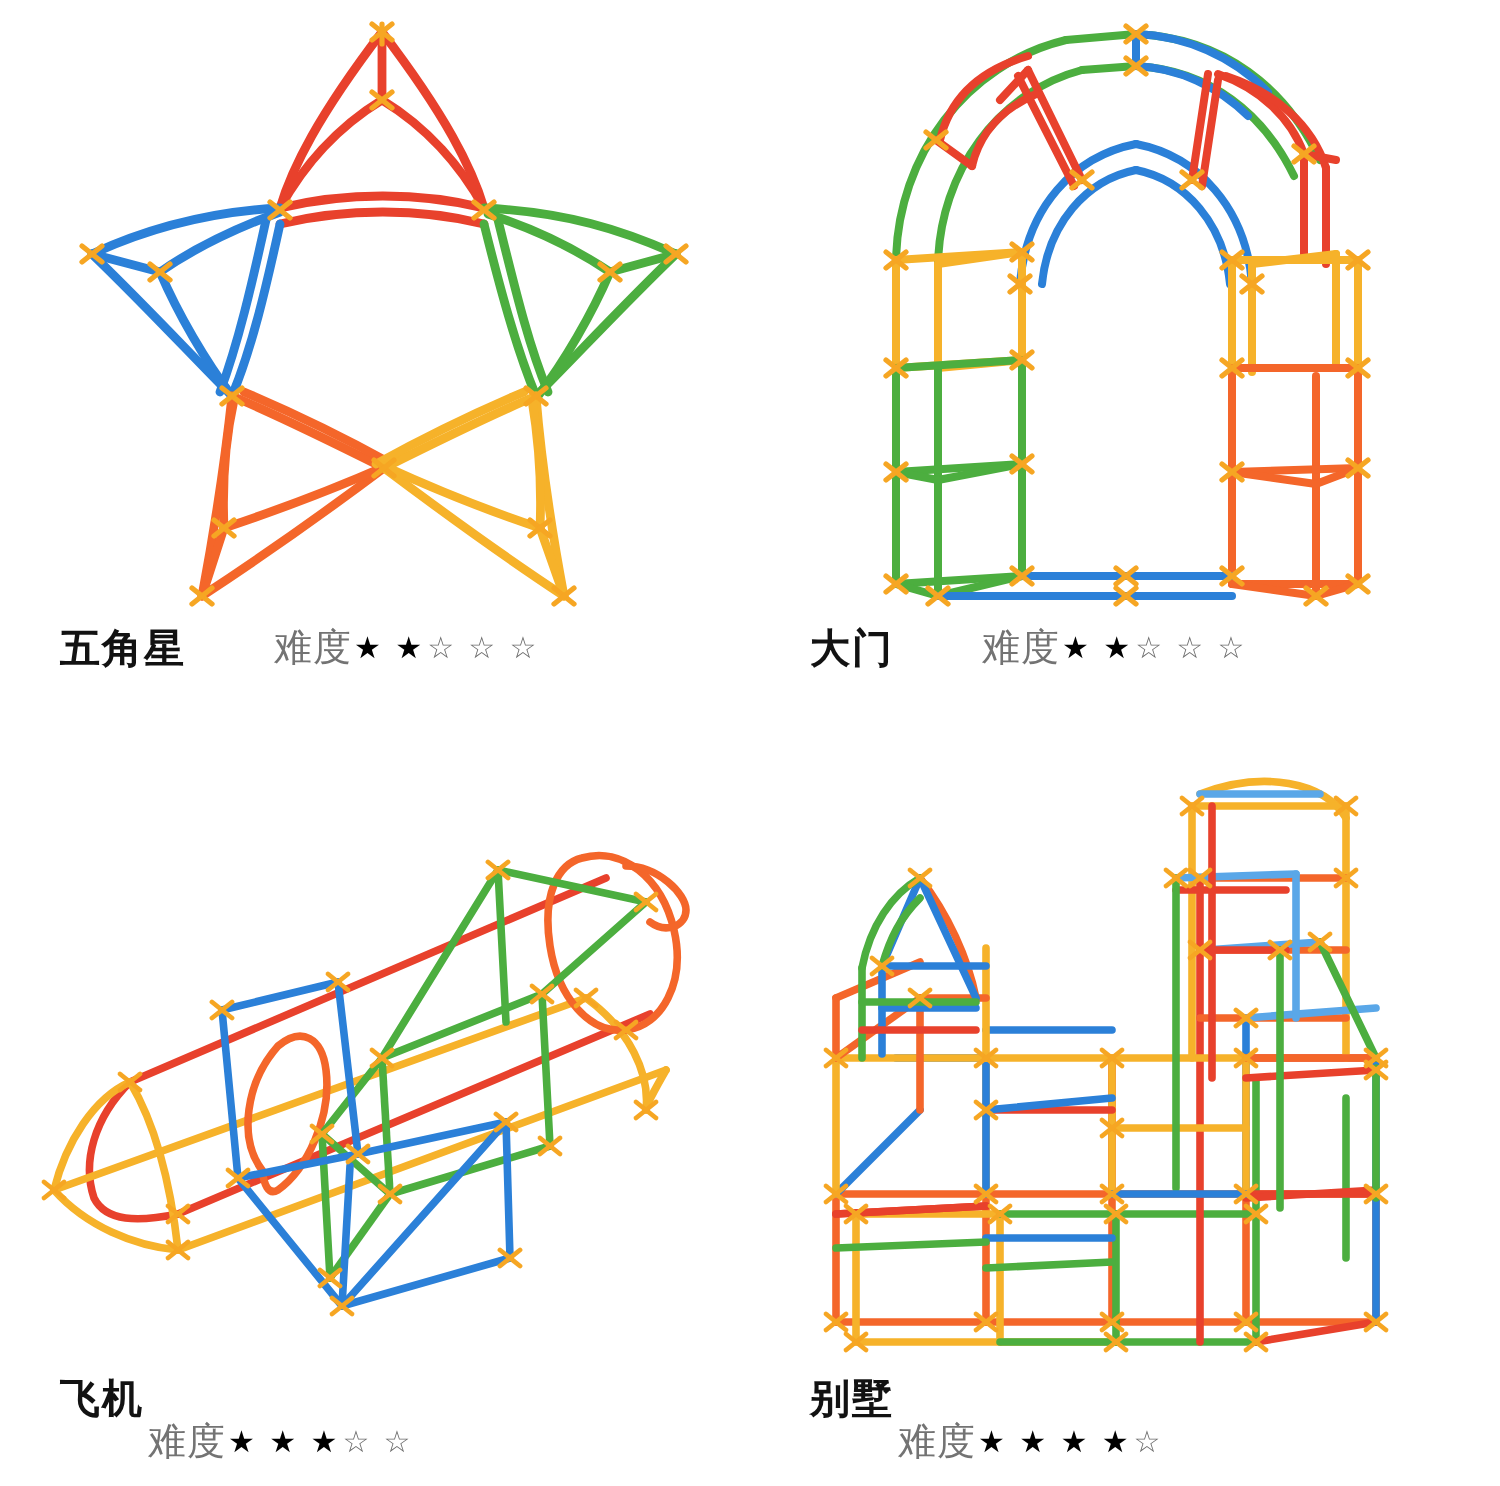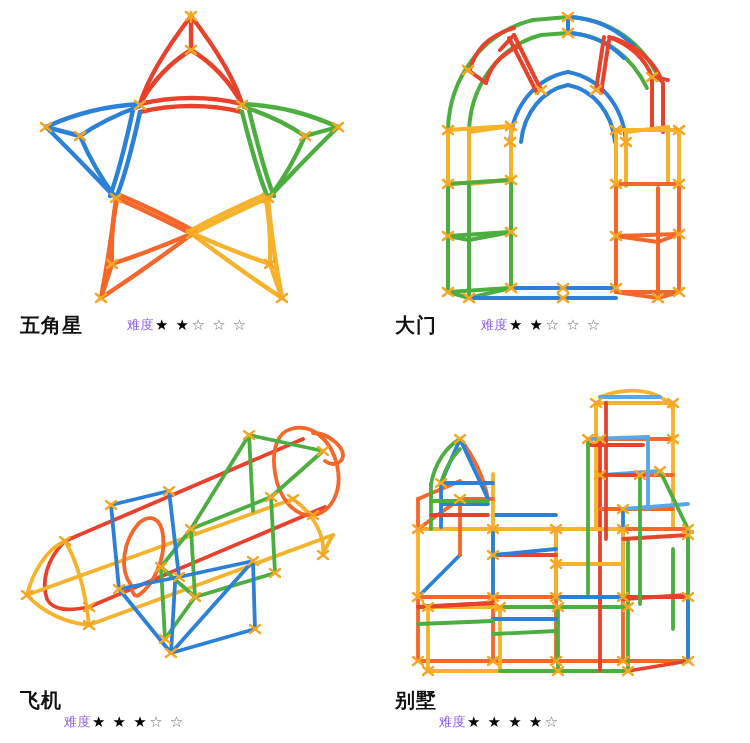--- a/index.html
+++ b/index.html
@@ -36,41 +36,41 @@
     justify-content: center;
     overflow: visible;
   }
   .figure-area svg {
     display: block;
   }
   .caption-row {
     height: 58px;
     display: flex;
     align-items: flex-start;
-    padding-left: 20px;
+    padding-left: 30px;
     box-sizing: border-box;
   }
   .model-title {
     font-size: 20px;
     font-weight: bold;
     letter-spacing: 1px;
     line-height: 22px;
     color: #121212;
     white-space: nowrap;
   }
   .difficulty-block {
     margin-left: 44px;
     display: flex;
     align-items: center;
     white-space: nowrap;
   }
   .difficulty-label {
-    font-size: 13px;
+    font-size: 19px;
     font-weight: normal;
-    color: #8b5cf6;
+    color: #737373;
     line-height: 22px;
     letter-spacing: 0.5px;
   }
   .stars {
     font-size: 15px;
     line-height: 22px;
     letter-spacing: 1.5px;
     margin-left: 1px;
   }
   .star-filled { color: #000000; }

